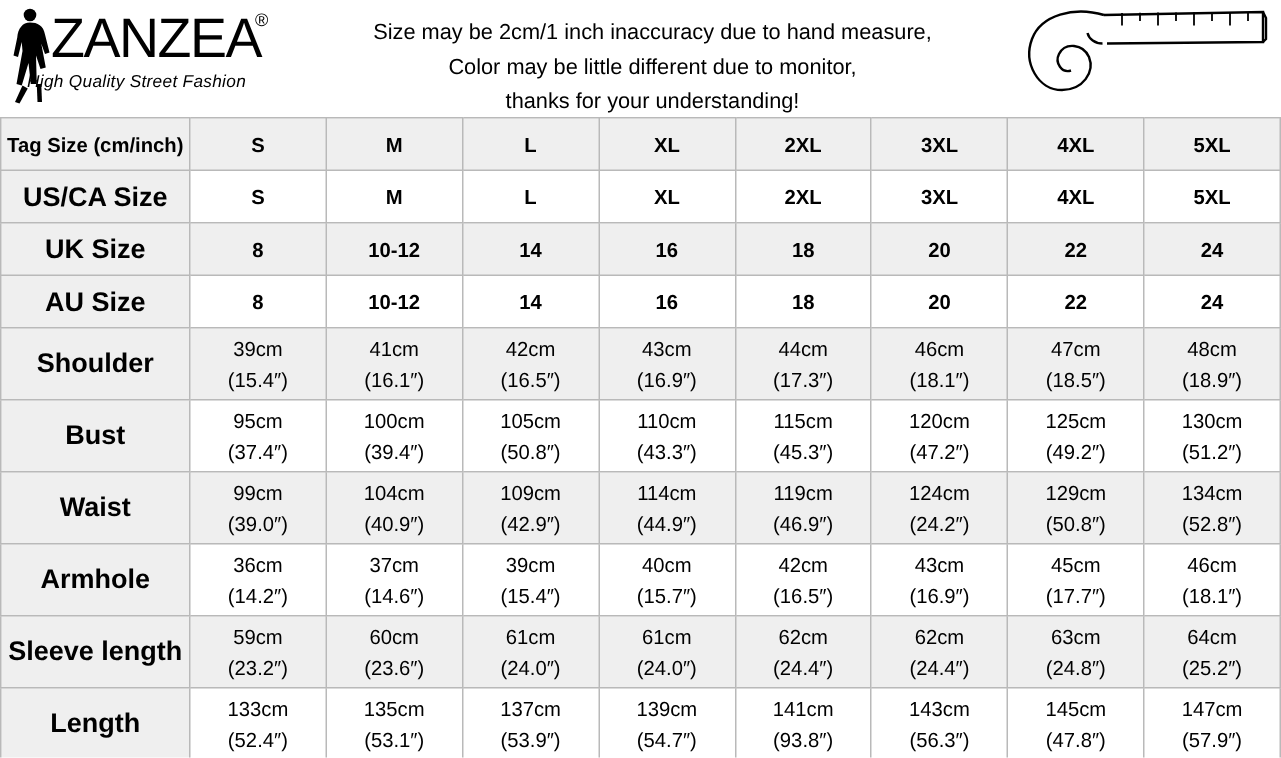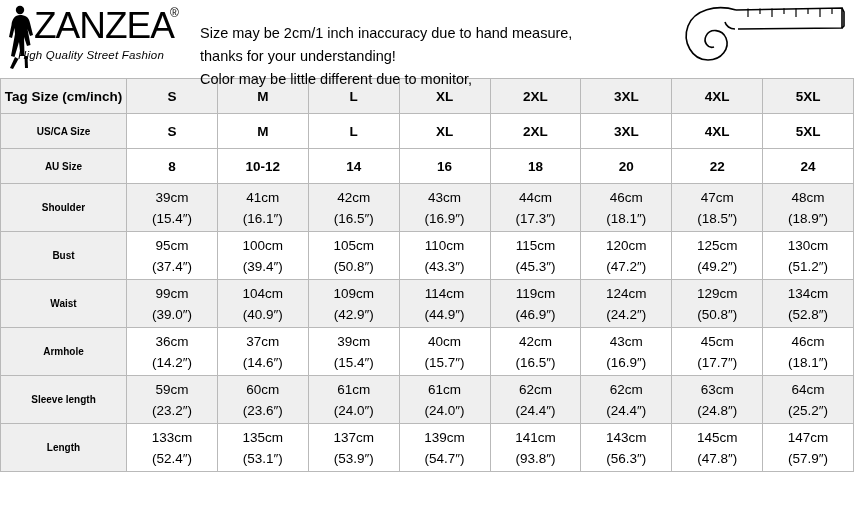--- a/index.html
+++ b/index.html
@@ -46,22 +46,23 @@
   .brand-tag {
     position: absolute;
     left: 14px; top: 47px;
     font-size: 11.5px;
     font-style: italic;
     letter-spacing: 0.2px;
     white-space: nowrap;
   }
   .notice {
     position: absolute;
-    left: 200px; top: 22px;
+    left: 200px; top: 11px;
     width: 470px;
+    text-align: center;
     font-size: 14.5px;
     line-height: 23px;
   }
   .tape {
     position: absolute;
     right: 8px; top: 2px;
     width: 170px; height: 66px;
   }
 
   
@@ -71,21 +72,21 @@
     table-layout: fixed;
   }
   table.size-chart td {
     border: 1px solid #b9b9b9;
     text-align: center;
     vertical-align: middle;
     font-size: 13.5px;
   }
   table.size-chart td.rowhead {
     font-weight: bold;
-    font-size: 10px;
+    font-size: 18px;
     background: #efefef;
     width: 126px;
   }
   table.size-chart td.rowhead.tag {
     line-height: 19px;
     font-size: 13.5px;
   }
   tr.shade td { background: #efefef; }
   tr.plain td { background: #ffffff; }
   tr.plain td.rowhead { background: #efefef; }
@@ -111,22 +112,22 @@
         <path d="M9 53 L4 64 L7 65 L12.5 55 Z" fill="#000"></path>
         <path d="M18.5 52 L19 64 L22 64 L21.5 52 Z" fill="#000"></path>
       </svg>
       <div class="brand-name">ZANZEA</div>
       <div class="brand-reg">®</div>
       <div class="brand-tag">High Quality Street Fashion</div>
     </div>
 
     <div class="notice">
       <div>Size may be 2cm/1 inch inaccuracy due to hand measure,</div>
+      <div>Color may be little different due to monitor,</div>
       <div>thanks for your understanding!</div>
-      <div>Color may be little different due to monitor,</div>
     </div>
 
     <svg class="tape" viewBox="0 0 170 66">
       <g fill="none" stroke="#000" stroke-width="1.6">
         <path d="M60 8 C40 2 18 8 12 24 C6 40 16 58 32 58 C46 58 54 46 50 36 C46 27 34 26 30 34 C27 40 32 47 38 45"></path>
         <path d="M60 8 L166 6 L166 26 L62 27"></path>
         <path d="M59 27 C54 27 50 24 49 20"></path>
         <path d="M166 6 L168 10 L168 24 L166 26"></path>
       </g>
       <g stroke="#000" stroke-width="1.2">
@@ -164,20 +165,31 @@
       <td class="v">S</td>
       <td class="v">M</td>
       <td class="v">L</td>
       <td class="v">XL</td>
       <td class="v">2XL</td>
       <td class="v">3XL</td>
       <td class="v">4XL</td>
       <td class="v">5XL</td>
     </tr>
 
+    <tr class="shade hrow">
+      <td class="rowhead">UK Size</td>
+      <td class="v">8</td>
+      <td class="v">10-12</td>
+      <td class="v">14</td>
+      <td class="v">16</td>
+      <td class="v">18</td>
+      <td class="v">20</td>
+      <td class="v">22</td>
+      <td class="v">24</td>
+    </tr>
 
     <tr class="plain hrow">
       <td class="rowhead">AU Size</td>
       <td class="v">8</td>
       <td class="v">10-12</td>
       <td class="v">14</td>
       <td class="v">16</td>
       <td class="v">18</td>
       <td class="v">20</td>
       <td class="v">22</td>

